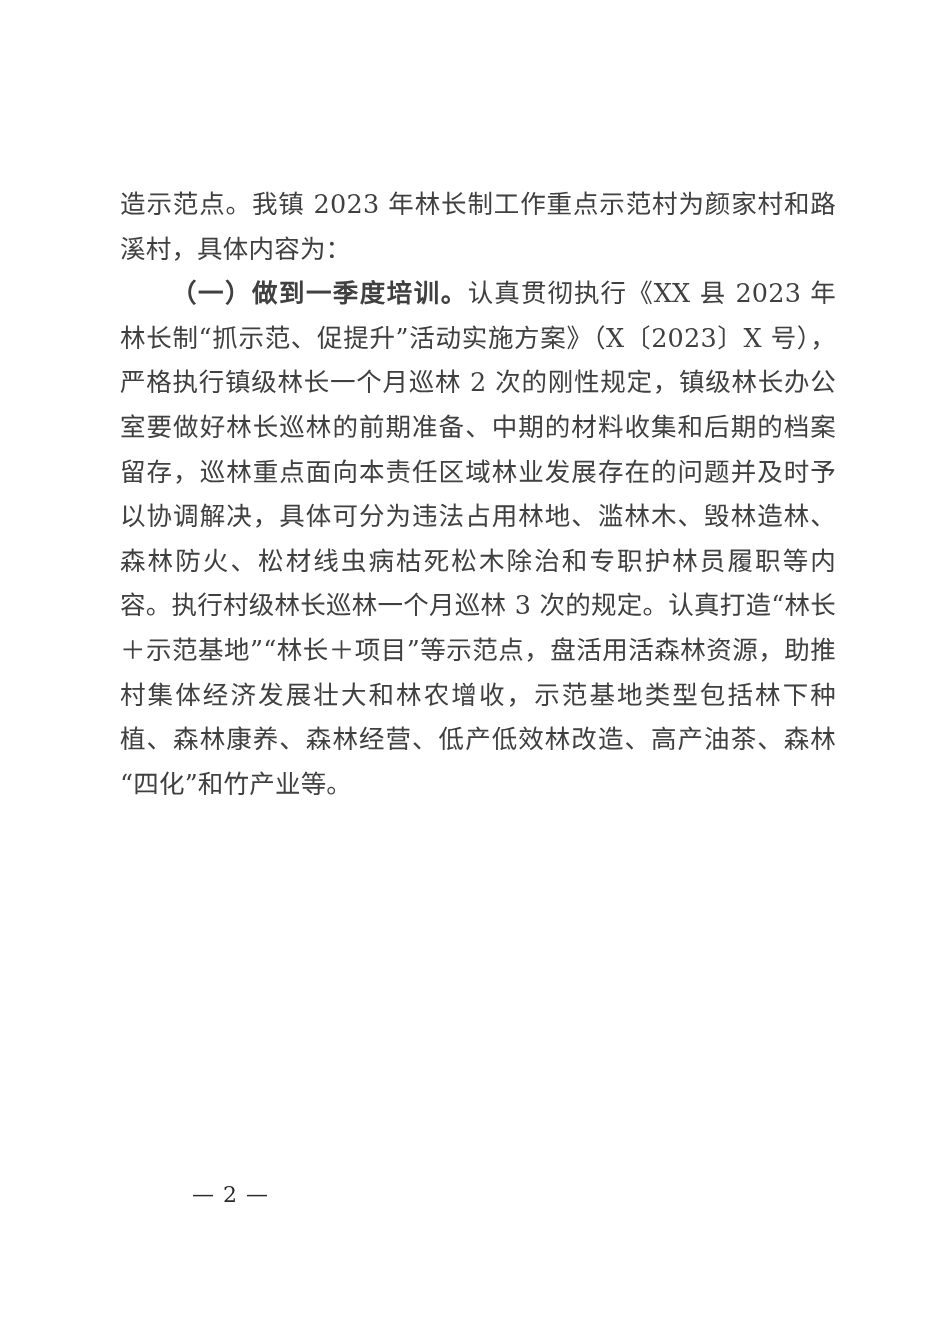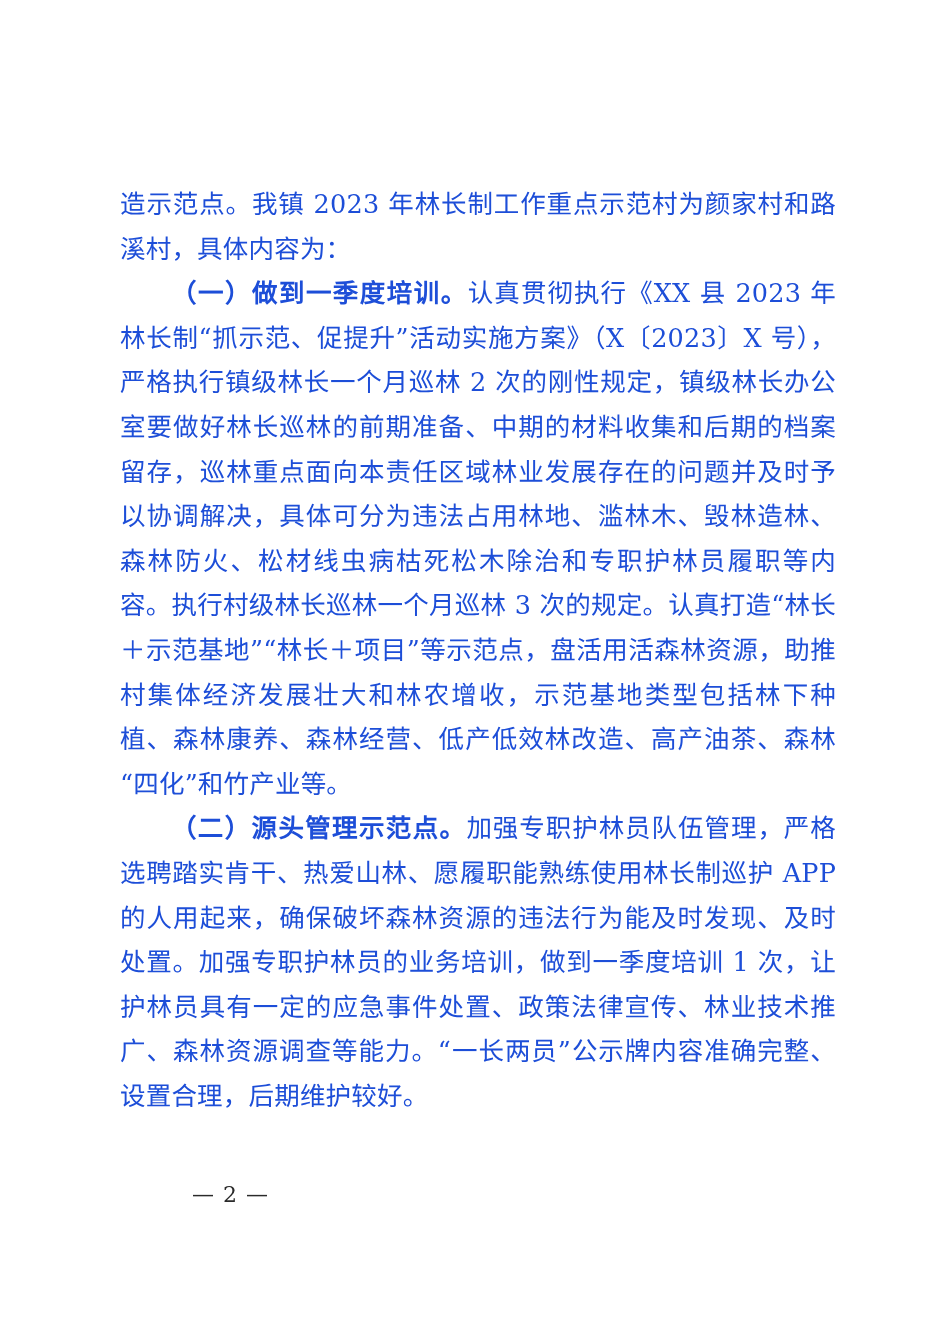--- a/index.html
+++ b/index.html
@@ -24,21 +24,21 @@
     left: 120px;
     top: 182px;
     width: 716px;
   }
 
   .para {
     margin: 0 0 0 0;
     font-family: "DejaVu Serif", "Liberation Serif", serif;
     font-size: 25.5px;
     line-height: 44.6px;
-    color: #1d4ed8;
+    color: #404040;
     text-align: justify;
     text-justify: inter-ideograph;
     letter-spacing: 0.2px;
     -webkit-font-smoothing: antialiased;
   }
 
   .para.indent {
     text-indent: 2em;
   }
 
@@ -70,21 +70,18 @@
   <div id="doc-body">
 
     <p class="para">
       <span>造示范点。我镇 2023 年林长制工作重点示范村为颜家村和路溪村，具体内容为：</span>
     </p>
 
     <p class="para indent">
       <span class="sec-head">（一）做到一季度培训。</span><span>认真贯彻执行《XX 县 2023 年林长制“抓示范、促提升”活动实施方案》（X〔2023〕X 号），严格执行镇级林长一个月巡林 2 次的刚性规定，镇级林长办公室要做好林长巡林的前期准备、中期的材料收集和后期的档案留存，巡林重点面向本责任区域林业发展存在的问题并及时予以协调解决，具体可分为违法占用林地、滥林木、毁林造林、森林防火、松材线虫病枯死松木除治和专职护林员履职等内容。执行村级林长巡林一个月巡林 3 次的规定。认真打造“林长＋示范基地”“林长＋项目”等示范点，盘活用活森林资源，助推村集体经济发展壮大和林农增收，示范基地类型包括林下种植、森林康养、森林经营、低产低效林改造、高产油茶、森林“四化”和竹产业等。</span>
     </p>
 
-    <p class="para indent">
-      <span class="sec-head">（二）源头管理示范点。</span><span>加强专职护林员队伍管理，严格选聘踏实肯干、热爱山林、愿履职能熟练使用林长制巡护 APP 的人用起来，确保破坏森林资源的违法行为能及时发现、及时处置。加强专职护林员的业务培训，做到一季度培训 1 次，让护林员具有一定的应急事件处置、政策法律宣传、林业技术推广、森林资源调查等能力。“一长两员”公示牌内容准确完整、设置合理，后期维护较好。</span>
-    </p>
 
   </div>
 
   <div id="page-footer">— 2 —</div>
 
 </div>
 
 </body></html>

